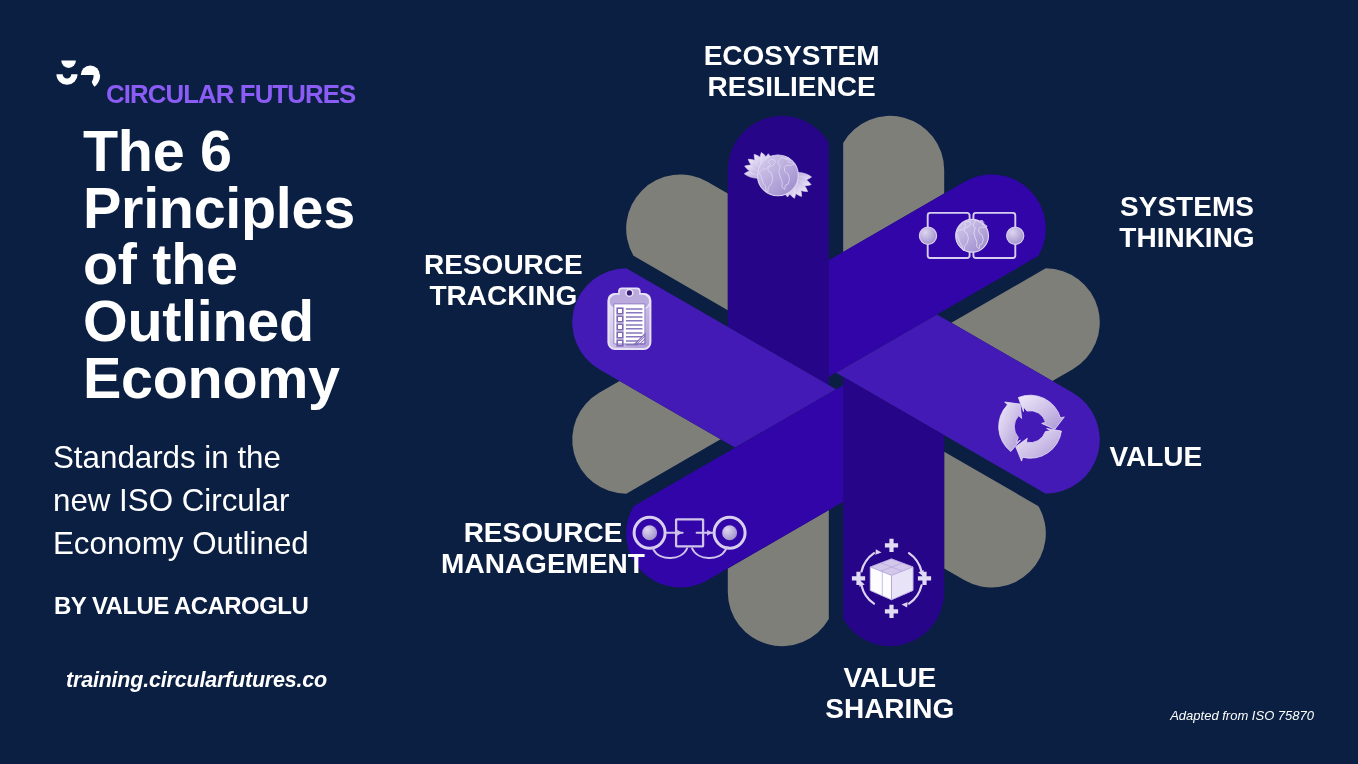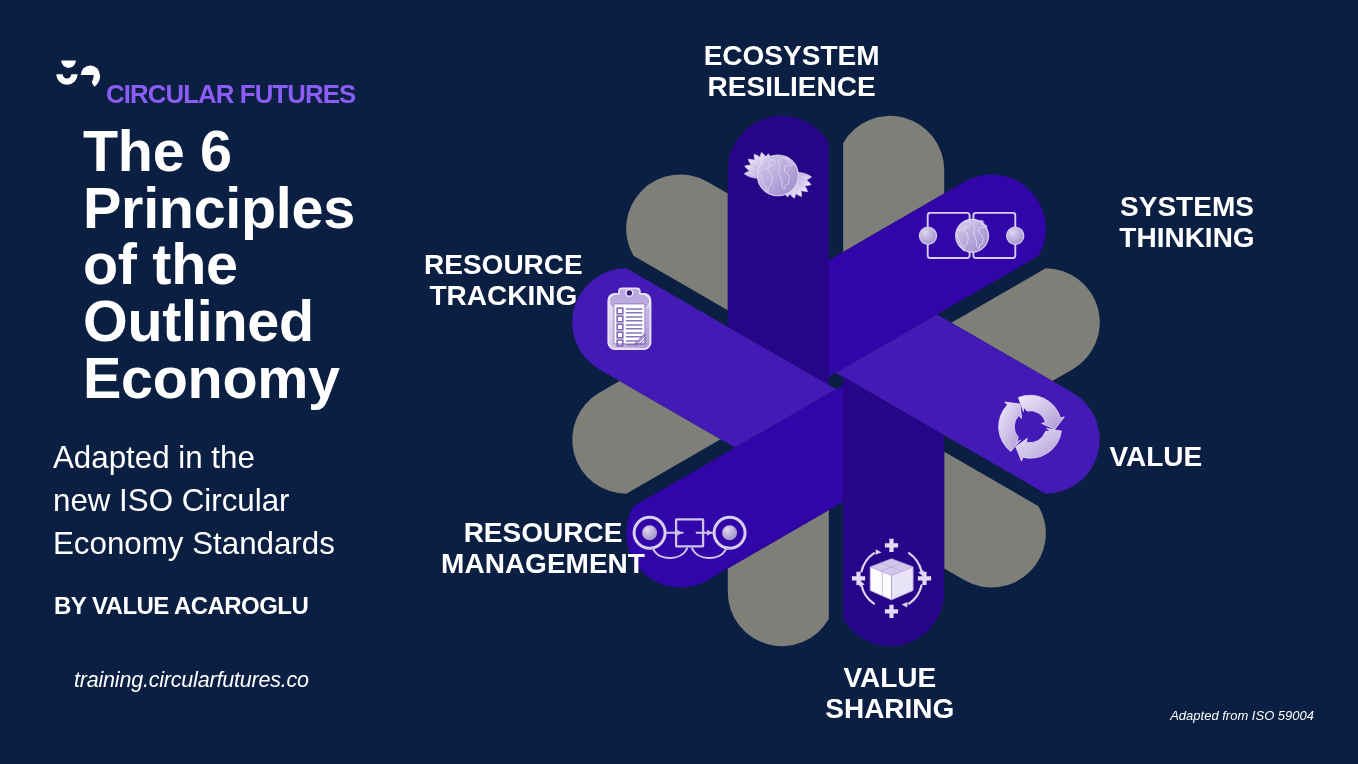--- a/index.html
+++ b/index.html
@@ -16,22 +16,22 @@
   
   .brand-mark{position:absolute;left:0;top:0;}
   .brand-name{position:absolute;left:106px;top:62px;font-size:25.8px;font-weight:700;letter-spacing:-0.9px;color:#8b5cf6;line-height:1;white-space:nowrap;margin-top:20px;}
 
   .headline{position:absolute;left:53px;top:123px;width:400px;white-space:nowrap;
     font-size:57.5px;font-weight:700;line-height:56.7px;letter-spacing:-0.3px;color:#ffffff;margin-left:30px;}
   .subhead{position:absolute;left:53px;top:436px;width:340px;white-space:nowrap;
     font-size:31.3px;font-weight:400;line-height:43px;color:#ffffff;}
   .byline{position:absolute;left:54px;top:592px;
     font-size:24px;font-weight:600;letter-spacing:-0.55px;color:#ffffff;}
-  .weburl{position:absolute;left:74px;top:668px;
-    font-size:21.5px;font-style:italic;font-weight:400;color:#ffffff;letter-spacing:-0.2px;}
+  .weburl{position:absolute;left:66px;top:668px;
+    font-size:21.5px;font-style:italic;font-weight:700;color:#ffffff;letter-spacing:-0.2px;}
   .credit{position:absolute;right:44px;top:708px;
     font-size:13px;font-style:italic;font-weight:400;color:#ffffff;}
 
   
   .plabel{position:absolute;font-size:28px;font-weight:700;line-height:31px;color:#ffffff;letter-spacing:0px;white-space:nowrap;text-align:center;width:300px;}
 </style>
 </head>
 <body>
 
 <div id="page">
@@ -201,28 +201,28 @@
 
   <div class="headline">
     <div>The 6</div>
     <div>Principles</div>
     <div>of the</div>
     <div>Outlined</div>
     <div>Economy</div>
   </div>
 
   <div class="subhead">
-    <div>Adapted in the</div>
+    <div>Standards in the</div>
     <div>new ISO Circular</div>
-    <div>Economy Standards</div>
+    <div>Economy Outlined</div>
   </div>
 
   <div class="byline">BY VALUE ACAROGLU</div>
   <div class="weburl">training.circularfutures.co</div>
-  <div class="credit">Adapted from ISO 59004</div>
+  <div class="credit">Adapted from ISO 75870</div>
 
   <div class="plabel" style="left:641.6px;top:40.0px;">
     <div>ECOSYSTEM</div>
     <div>RESILIENCE</div>
   </div>
   <div class="plabel" style="left:1037px;top:191.0px;">
     <div>SYSTEMS</div>
     <div>THINKING</div>
   </div>
   <div class="plabel" style="left:1005.8px;top:440.5px;">

